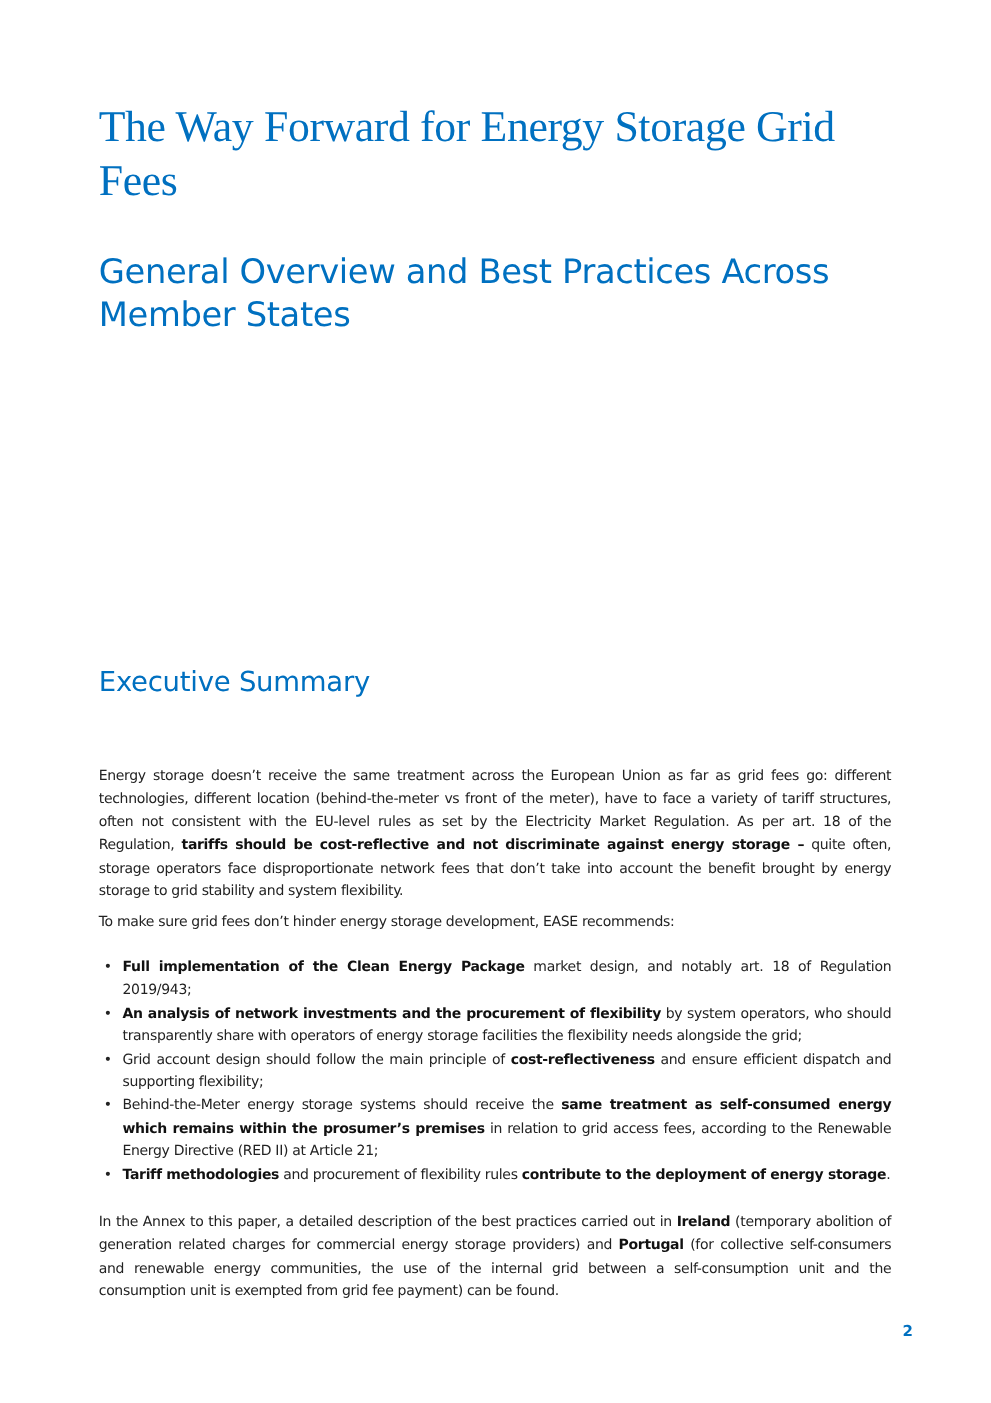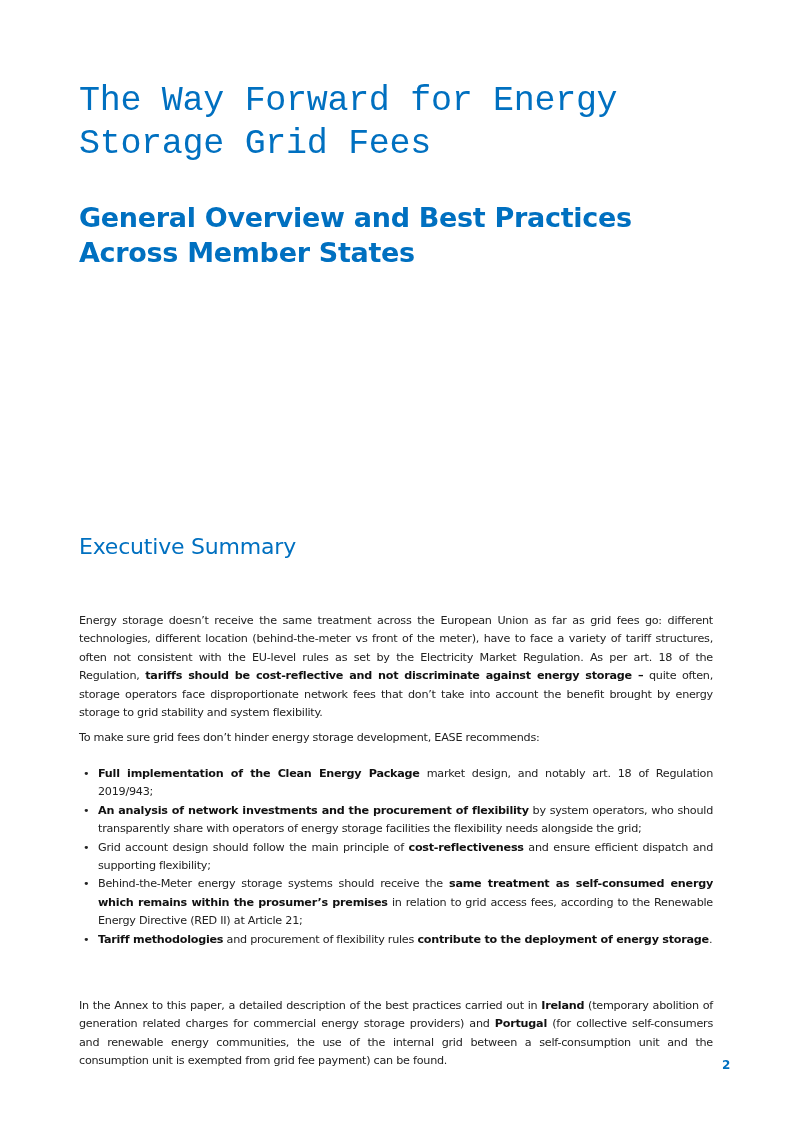--- a/index.html
+++ b/index.html
@@ -14,35 +14,35 @@
     overflow: hidden;
     font-family: "DejaVu Sans", sans-serif;
     color: #222222;
   }
   .title {
     position: absolute;
     left: 79px;
     top: 80px;
     width: 640px;
     margin: 0;
-    font-family: Liberation Mono, monospace;
+    font-family: Liberation Serif, serif;
     font-weight: 500;
     font-size: 35px;
     line-height: 43px;
     color: #0070c0;
     letter-spacing: -0.3px;
   }
   .subtitle {
     position: absolute;
     left: 79px;
     top: 200px;
     width: 640px;
     margin: 0;
     font-family: "DejaVu Sans", sans-serif;
-    font-weight: 700;
+    font-weight: 400;
     font-size: 27px;
     line-height: 35px;
     color: #0070c0;
     letter-spacing: -0.3px;
   }
   .section-heading {
     position: absolute;
     left: 79px;
     top: 532px;
     margin: 0;
@@ -85,21 +85,21 @@
   }
   .rec-list li {
     position: relative;
     padding-left: 19px;
   }
   .rec-list li .bullet {
     position: absolute;
     left: 4px;
     top: 0;
   }
-  .p3 { top: 969px; margin-top: 28px; }
+  .p3 { top: 969px; }
   b, .strong { font-weight: 600; color: #111111; }
   .page-number {
     position: absolute;
     left: 722px;
     top: 1058px;
     font-family: "DejaVu Sans", sans-serif;
     font-size: 12px;
     font-weight: 700;
     color: #0070c0;
   }

